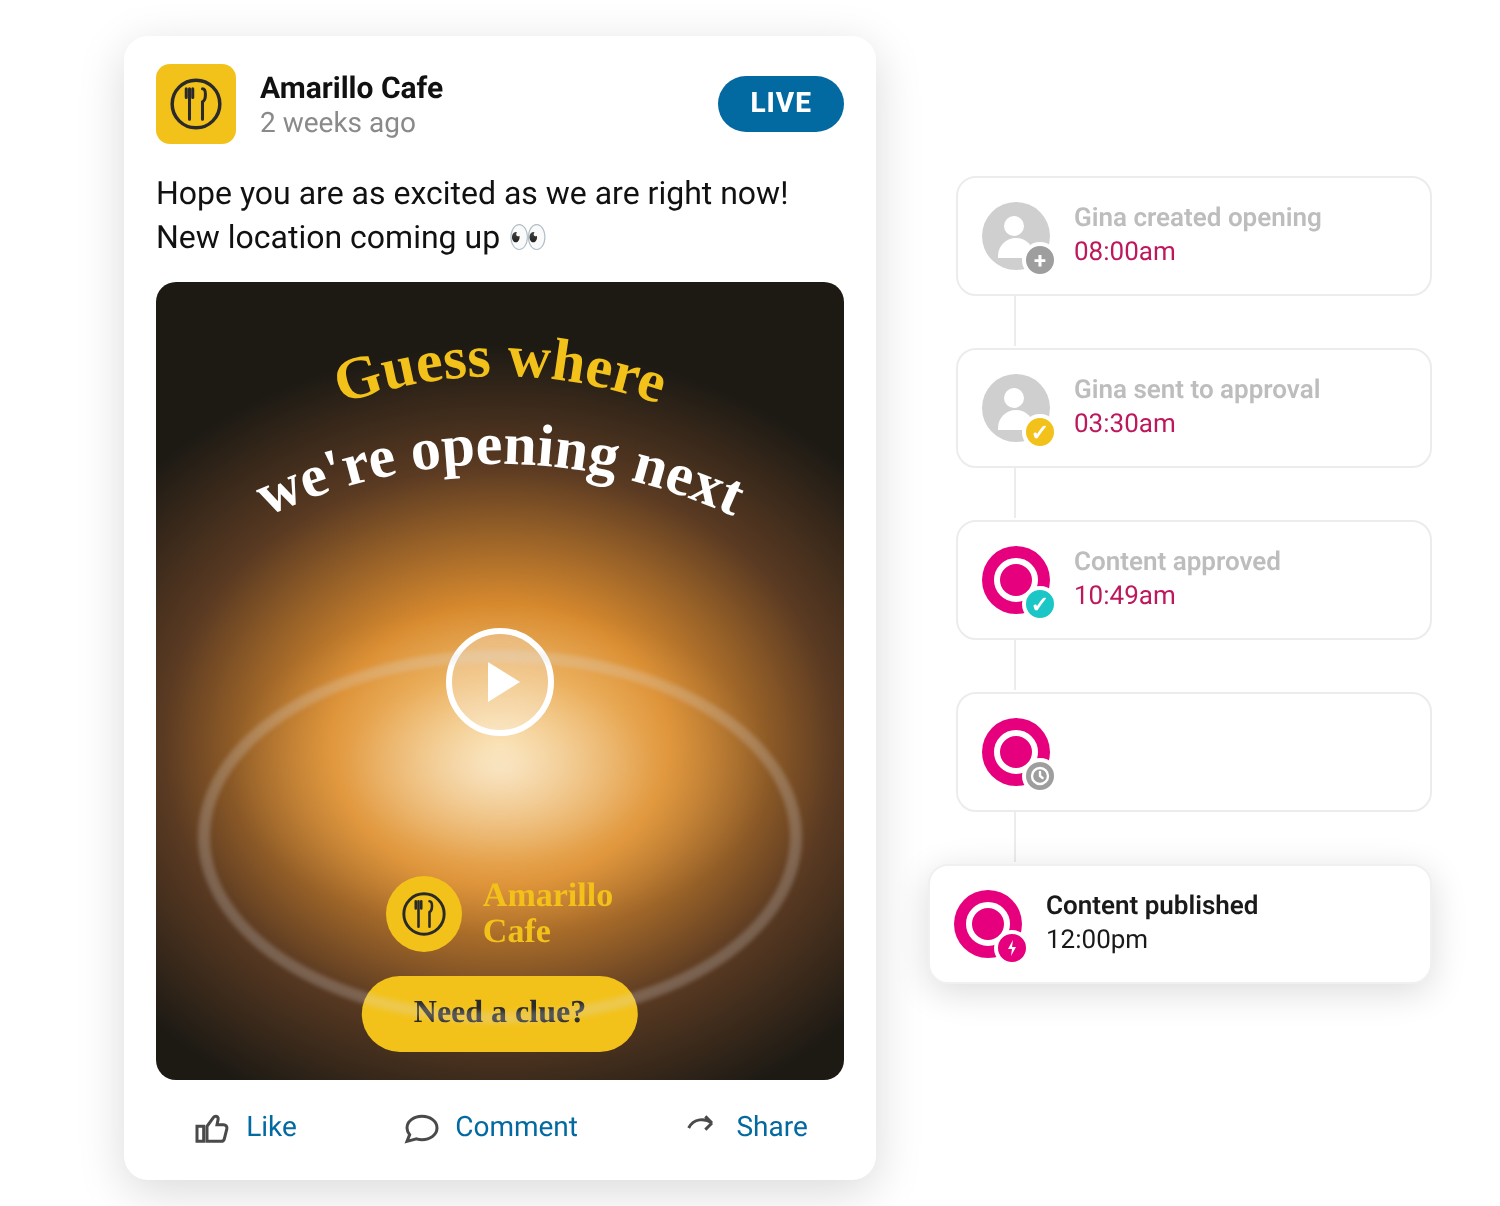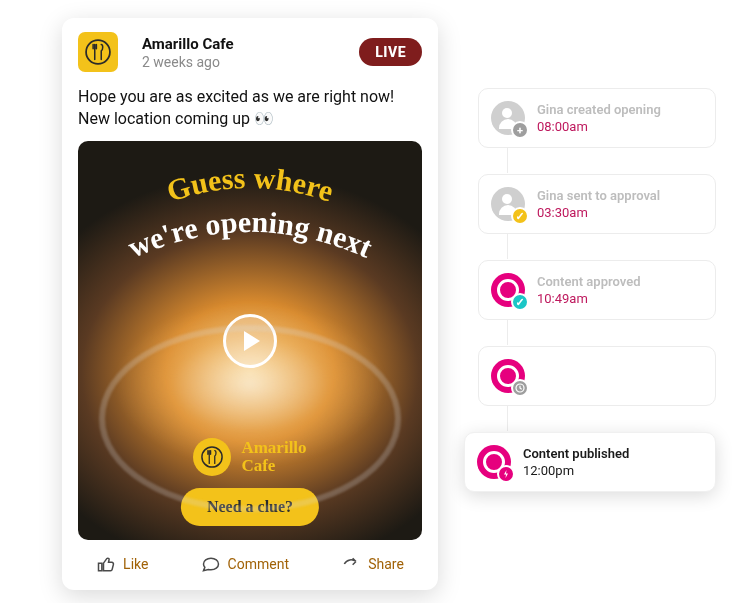--- a/index.html
+++ b/index.html
@@ -33,27 +33,27 @@
     height: 40px;
     border-radius: 7px;
     background: #f3c21a;
     display: flex;
     align-items: center;
     justify-content: center;
     flex-shrink: 0;
   }
   .avatar svg { width: 26px; height: 26px; }
   .header-meta {
-    margin-left: 24px;
+    margin-left: 12px;
     flex: 1;
   }
   .page-name { font-weight: 700; font-size: 15px; color: #111; }
   .timestamp { font-size: 14px; color: #8a8a8a; margin-top: 1px; }
   .live-badge {
-    background: #7f1d1d;
+    background: #0369a1;
     color: #fff;
     font-weight: 800;
     font-size: 14px;
     letter-spacing: 0.5px;
     padding: 6px 16px;
     border-radius: 18px;
   }
   .post-text {
     padding: 4px 16px 12px 16px;
     font-size: 16px;
@@ -142,21 +142,21 @@
     font-size: 16px;
     padding: 10px 26px;
     border-radius: 22px;
     font-family: Georgia, serif;
     cursor: pointer;
   }
   .actions {
     display: flex;
     padding: 10px 8px 12px 8px;
     justify-content: space-around;
-    color: #a16207;
+    color: #0369a1;
     font-size: 14px;
   }
   .action-item {
     display: flex; align-items: center; gap: 7px;
     cursor: pointer;
     padding: 4px 10px;
   }
   .action-item svg { width: 20px; height: 20px; stroke: #4a4a4a; fill: none; stroke-width: 1.8; }
 
   

